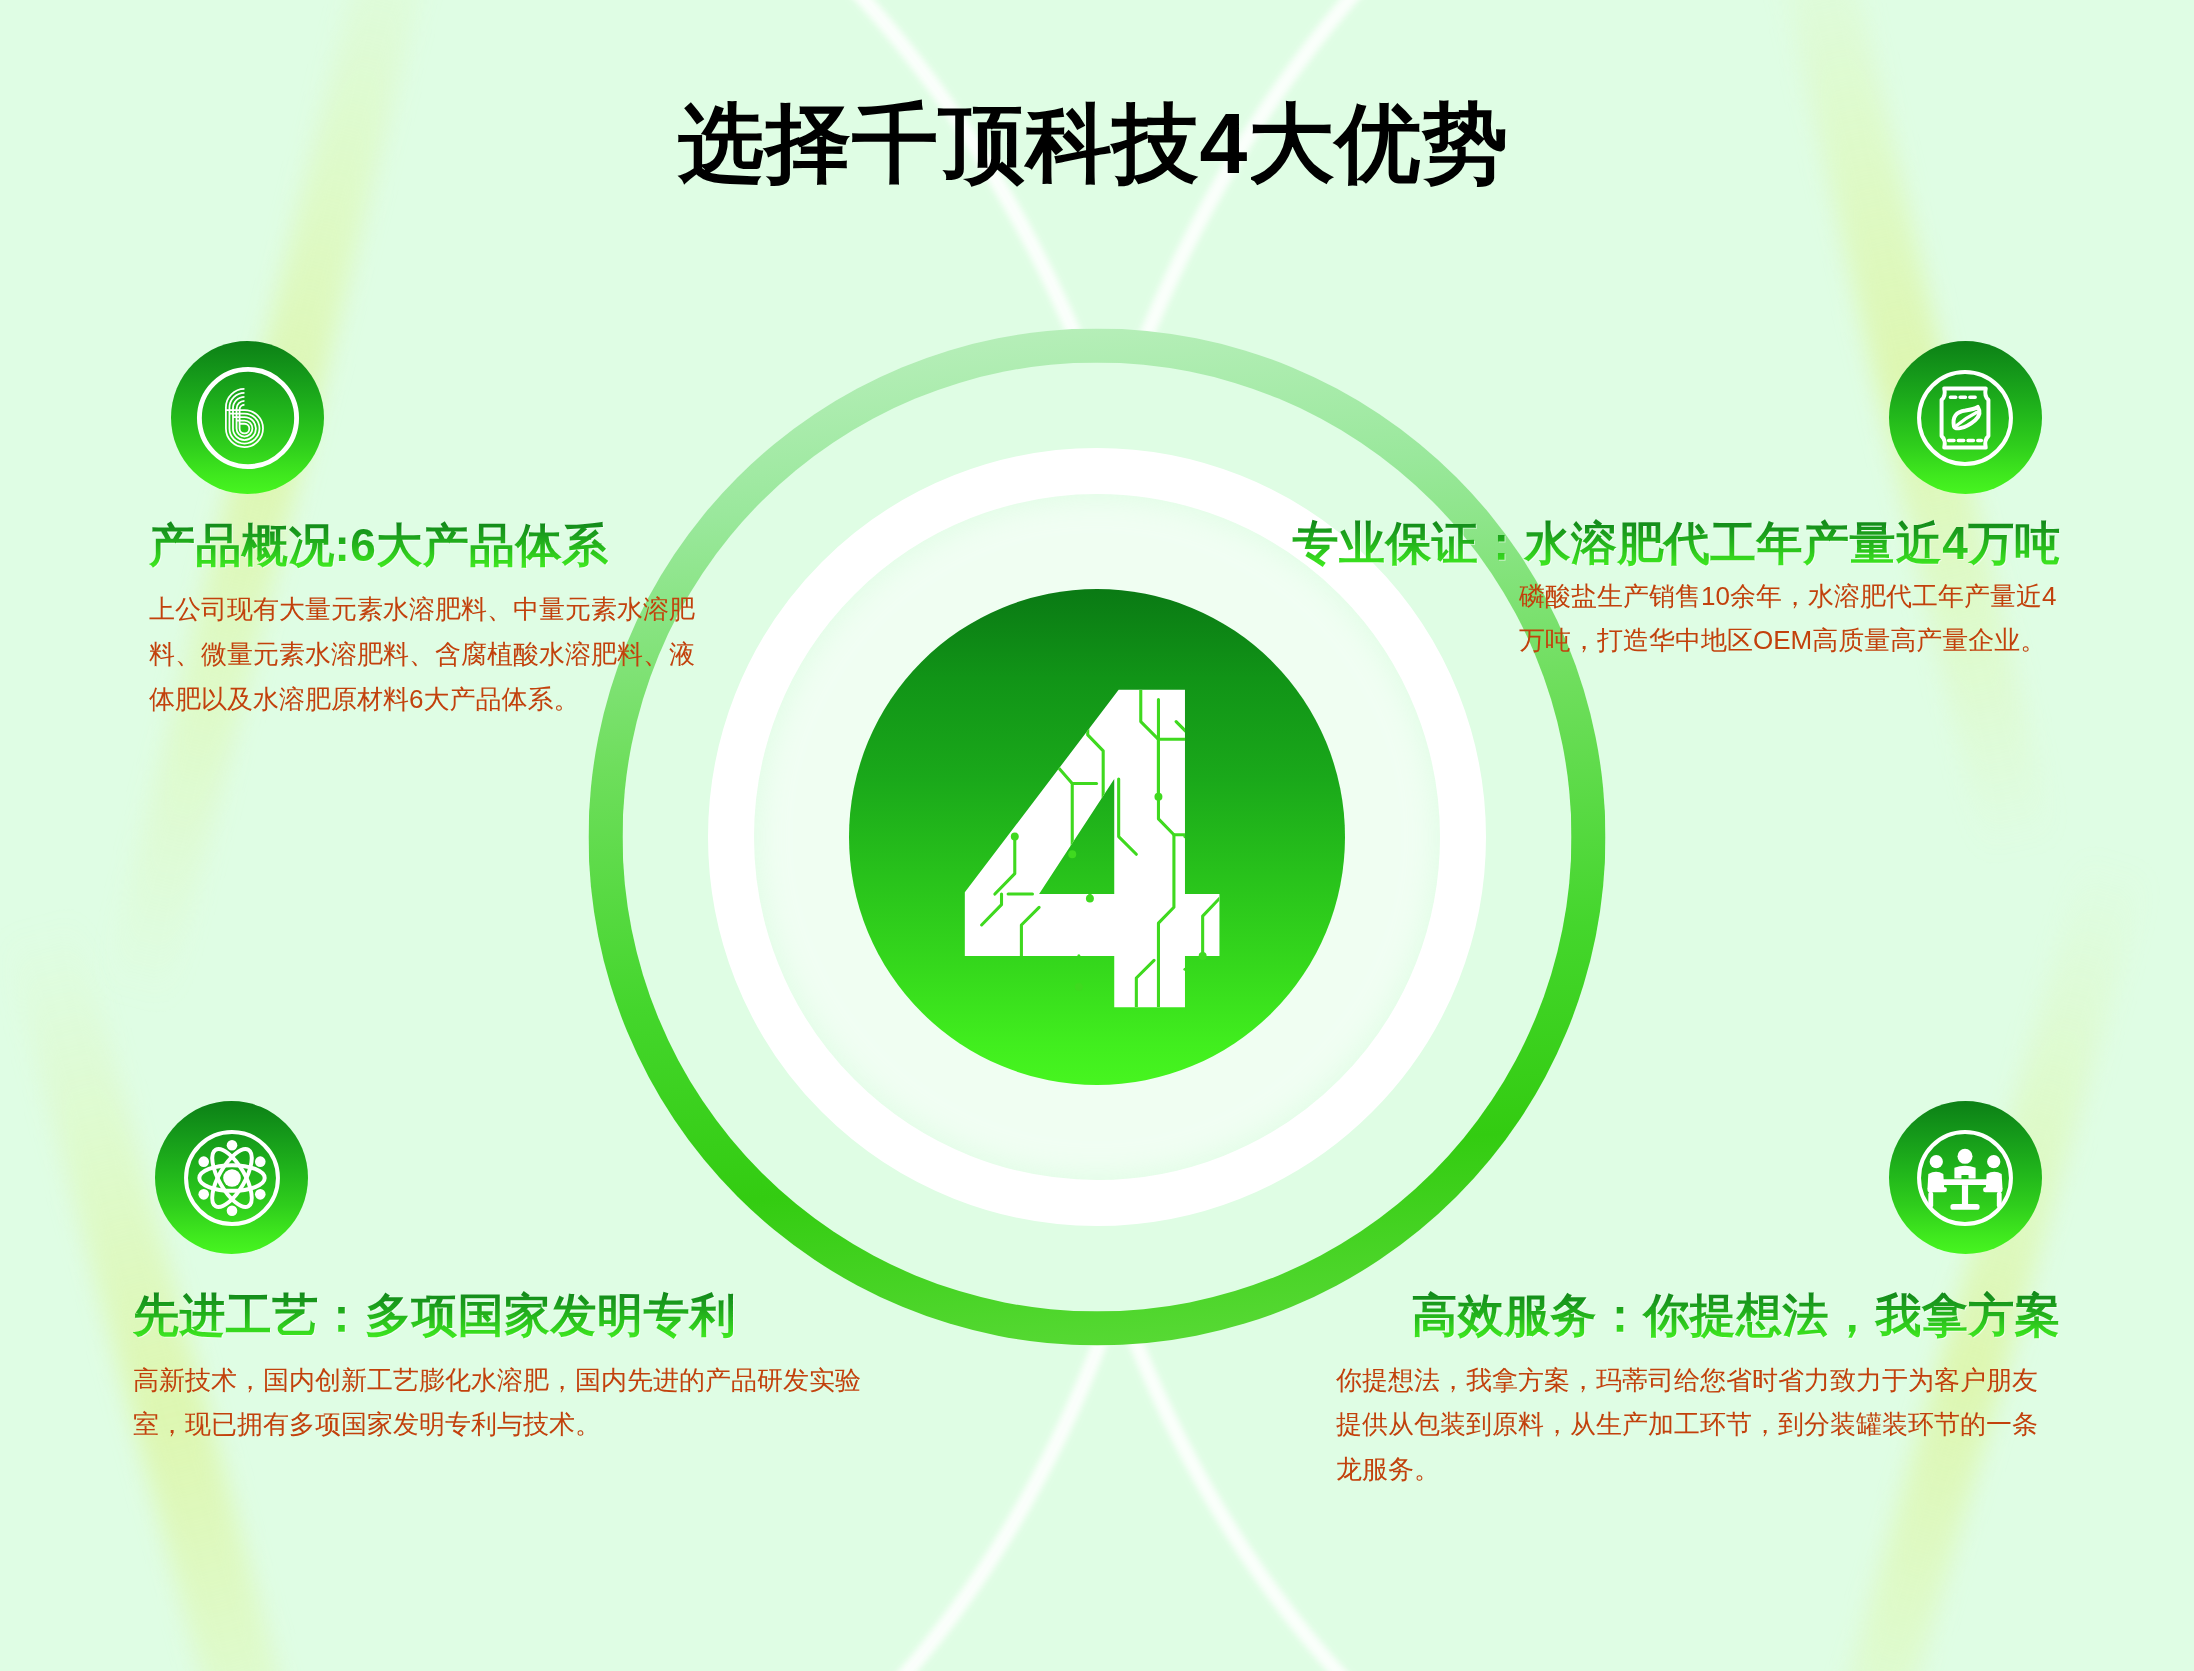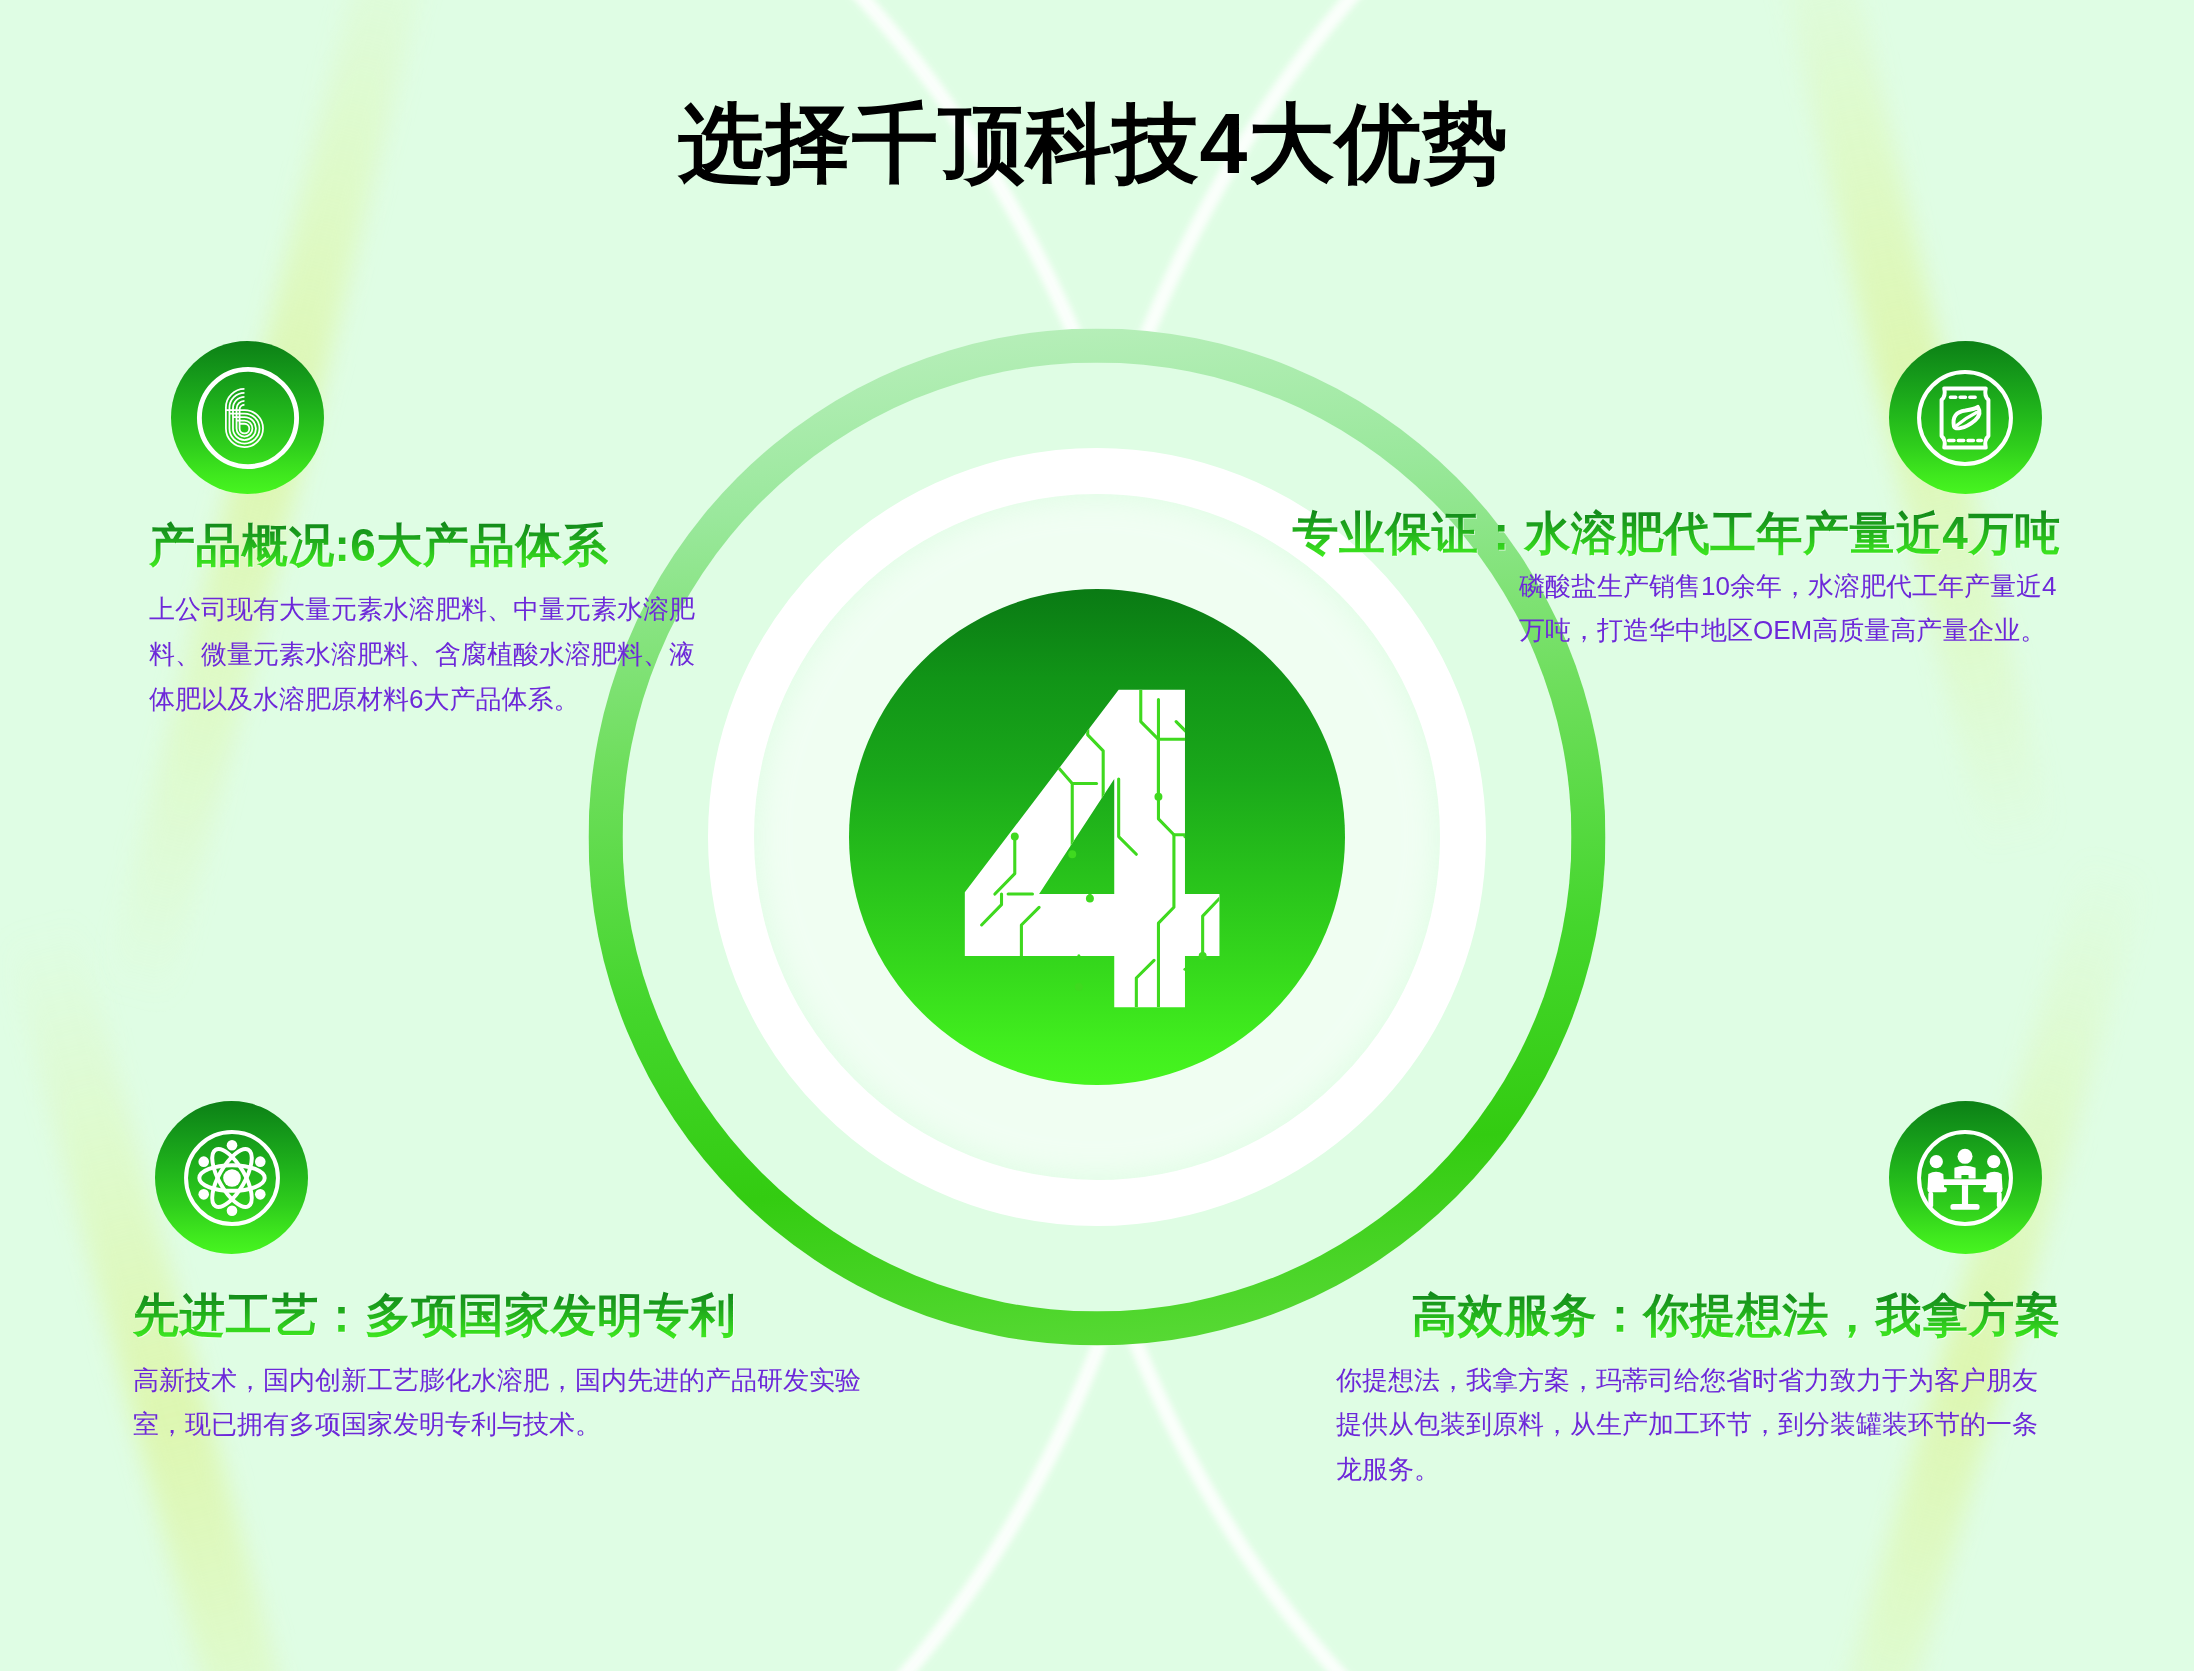--- a/index.html
+++ b/index.html
@@ -194,34 +194,34 @@
     -webkit-background-clip: text;
     background-clip: text;
     color: transparent;
     -webkit-text-fill-color: transparent;
     text-shadow: none;
     filter: drop-shadow(1.3px 1.8px 0 rgba(255,255,255,0.55));
   }
   .feature-body {
     font-size: 26px;
     line-height: 1.72;
-    color: #6d28d9;
+    color: #c2410c;
     font-weight: 400;
   }
 
   
   .f-tl { left: 133px;  top: 341px;  width: 584px; text-align: left; margin-left: 16px; }
   .f-tl .feature-icon { margin-left: 22px; }
   .f-tl .feature-title { margin-top: 26.5px; }
   .f-tl .feature-body  { margin-top: 17px; width: 553px; }
 
   .f-tr { right: 133px; top: 341px;  width: 889px; text-align: right; }
   .f-tr .icon-row { display:flex; justify-content:flex-end; }
   .f-tr .feature-icon { margin-right: 19.5px; }
-  .f-tr .feature-title { margin-top: 15px; }
+  .f-tr .feature-title { margin-top: 25px; }
   .f-tr .feature-body  { margin-top: 5px; margin-left:auto; width: 542px; text-align: left; }
 
   .f-bl { left: 133px;  top: 1101px; width: 778px; text-align: left; }
   .f-bl .feature-icon { margin-left: 22px; }
   .f-bl .feature-title { margin-top: 37px; }
   .f-bl .feature-body  { margin-top: 17px; width: 730px; }
 
   .f-br { right: 133px; top: 1101px; width: 778px; text-align: right; }
   .f-br .icon-row { display:flex; justify-content:flex-end; }
   .f-br .feature-icon { margin-right: 19.5px; }

